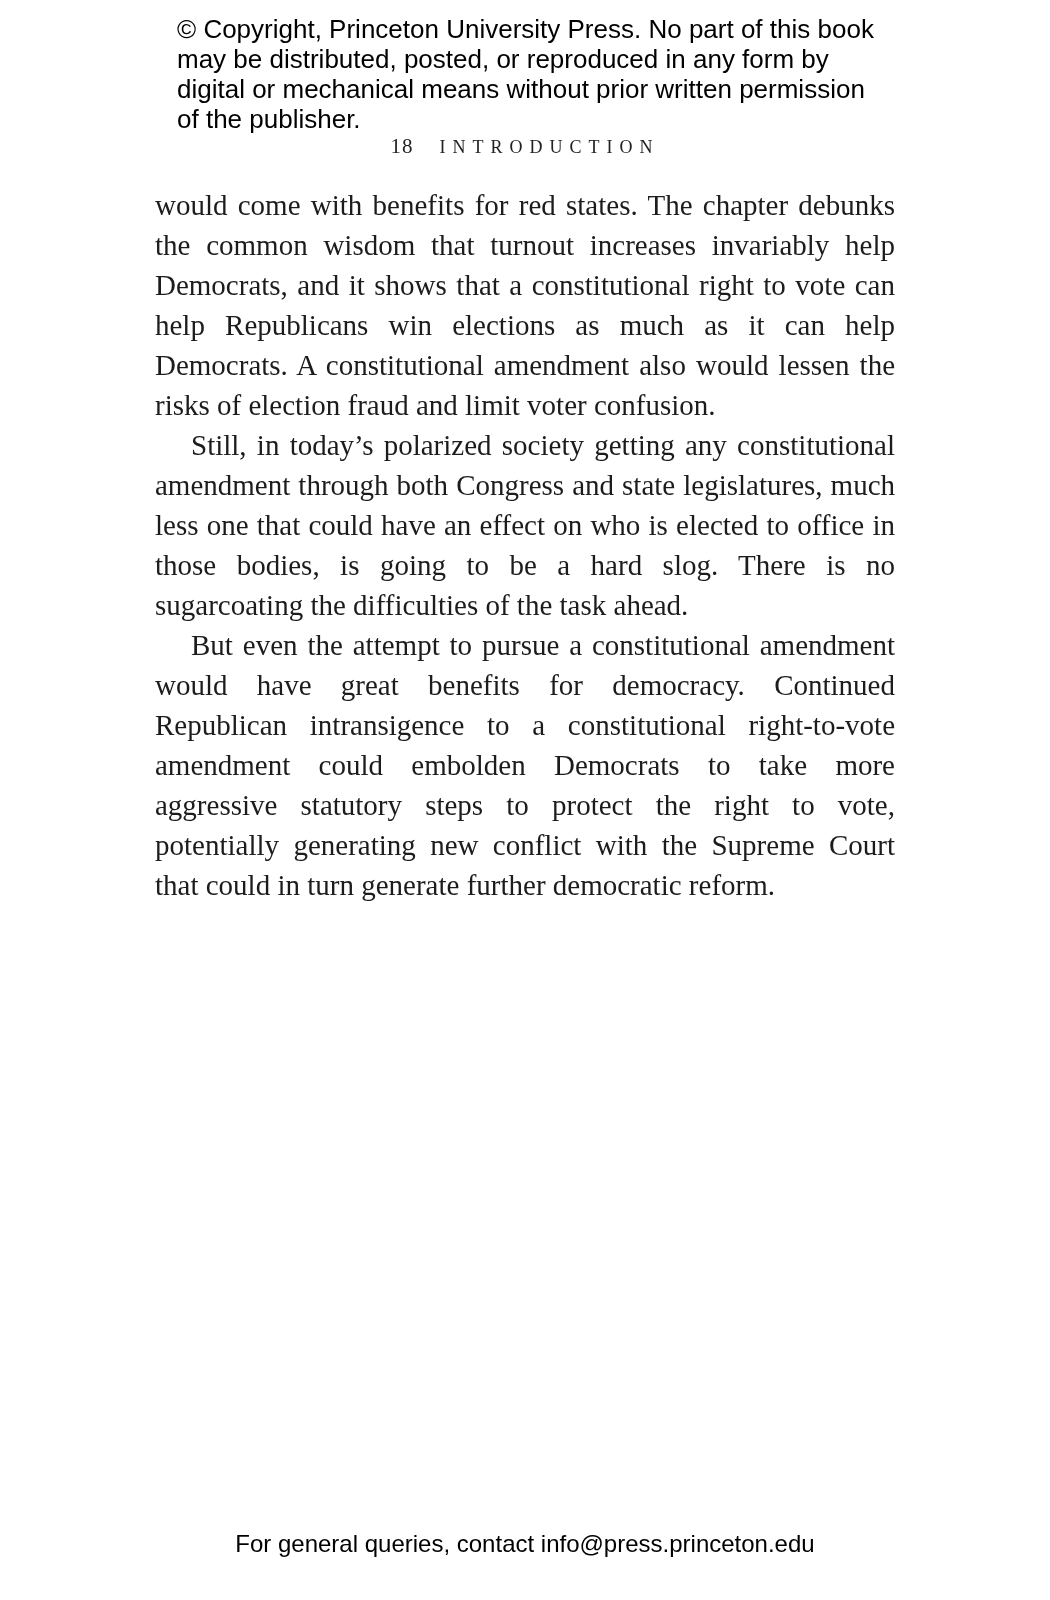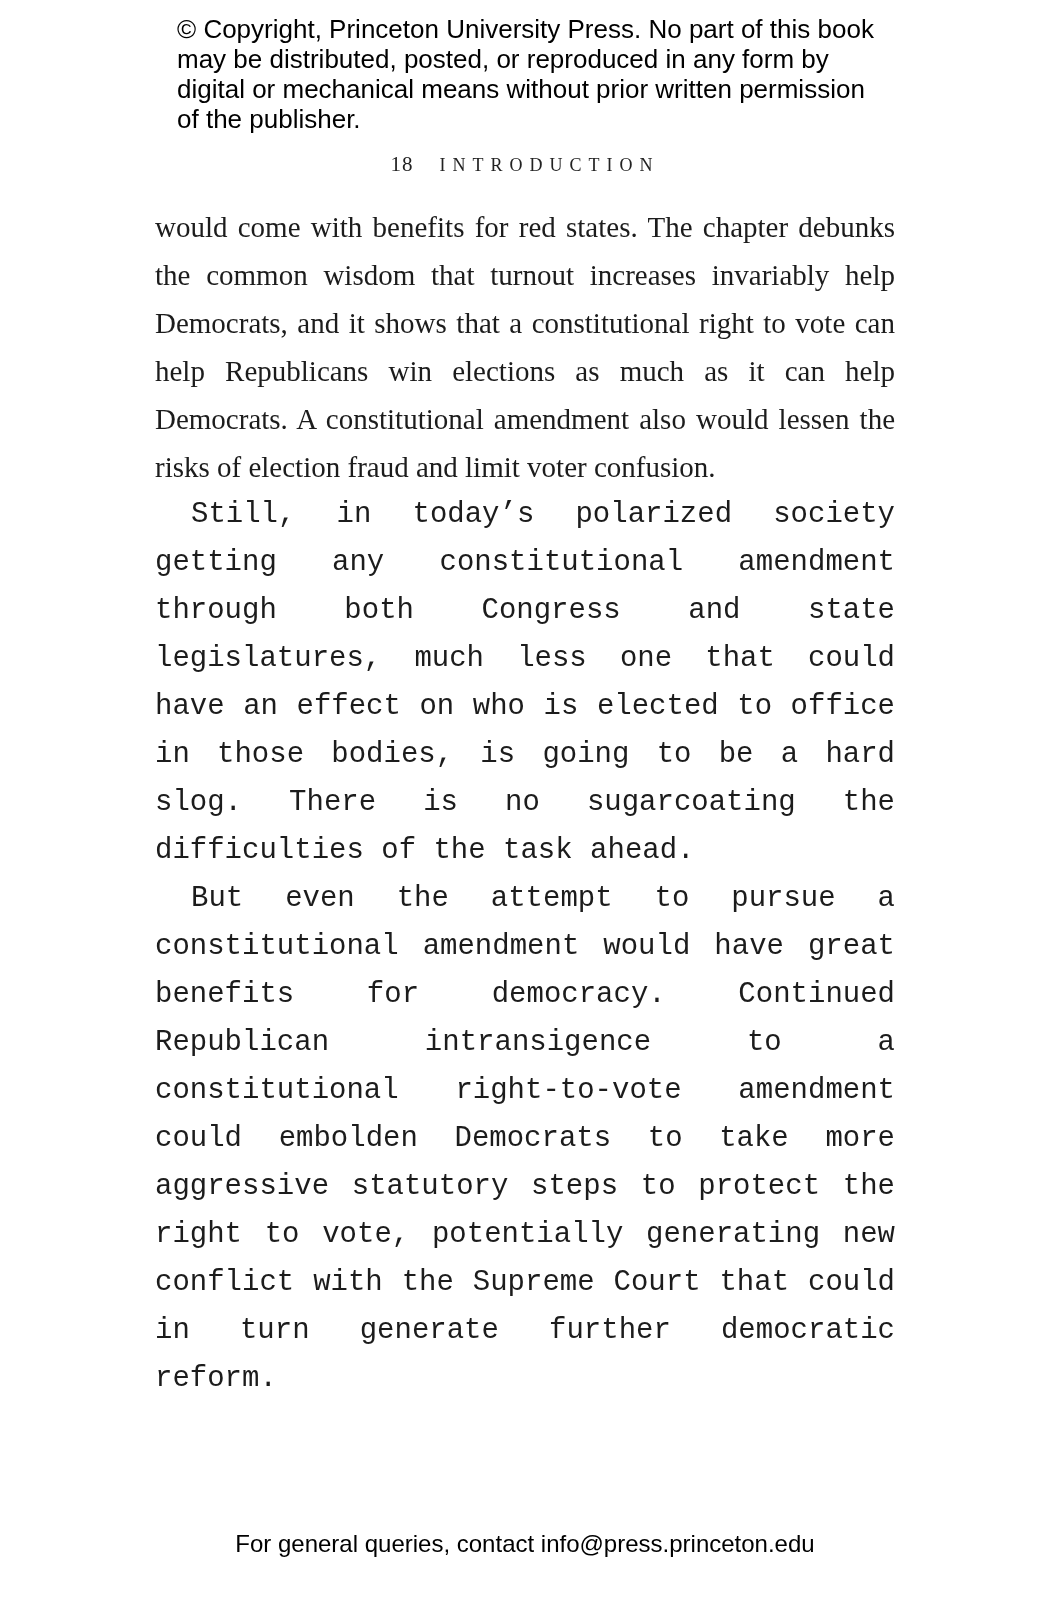--- a/index.html
+++ b/index.html
@@ -19,50 +19,49 @@
     font-family: "Liberation Sans", sans-serif;
     font-size: 26px;
     line-height: 30px;
     color: #000000;
     width: 700px;
     margin: 14px auto 0 auto;
     text-align: left;
     padding-left: 4px;
   }
   .running-head {
-    margin-top: 18px;
+    margin-top: 0;
     text-align: center;
     color: #222222;
     font-family: "Liberation Serif", serif;
   }
   .running-head .pagenum {
     font-size: 21px;
     margin-right: 26px;
     letter-spacing: 1px;
   }
   .running-head .head-title {
     font-size: 18px;
     letter-spacing: 7px;
     font-variant: small-caps;
     text-transform: uppercase;
   }
   .body-text {
     width: 740px;
     margin: 26px auto 0 auto;
     font-size: 29px;
-    line-height: 48px;
+    line-height: 40px;
     text-align: justify;
     color: #1c1c1c;
   }
   .body-text p {
     margin: 0;
   }
   .body-text p.indented {
     text-indent: 36px;
-    font-family: Liberation Mono, monospace;
   }
   .footer {
     position: absolute;
     left: 0;
     right: 0;
     bottom: 42px;
     text-align: center;
     font-family: "Liberation Sans", sans-serif;
     font-size: 24px;
     color: #000000;

